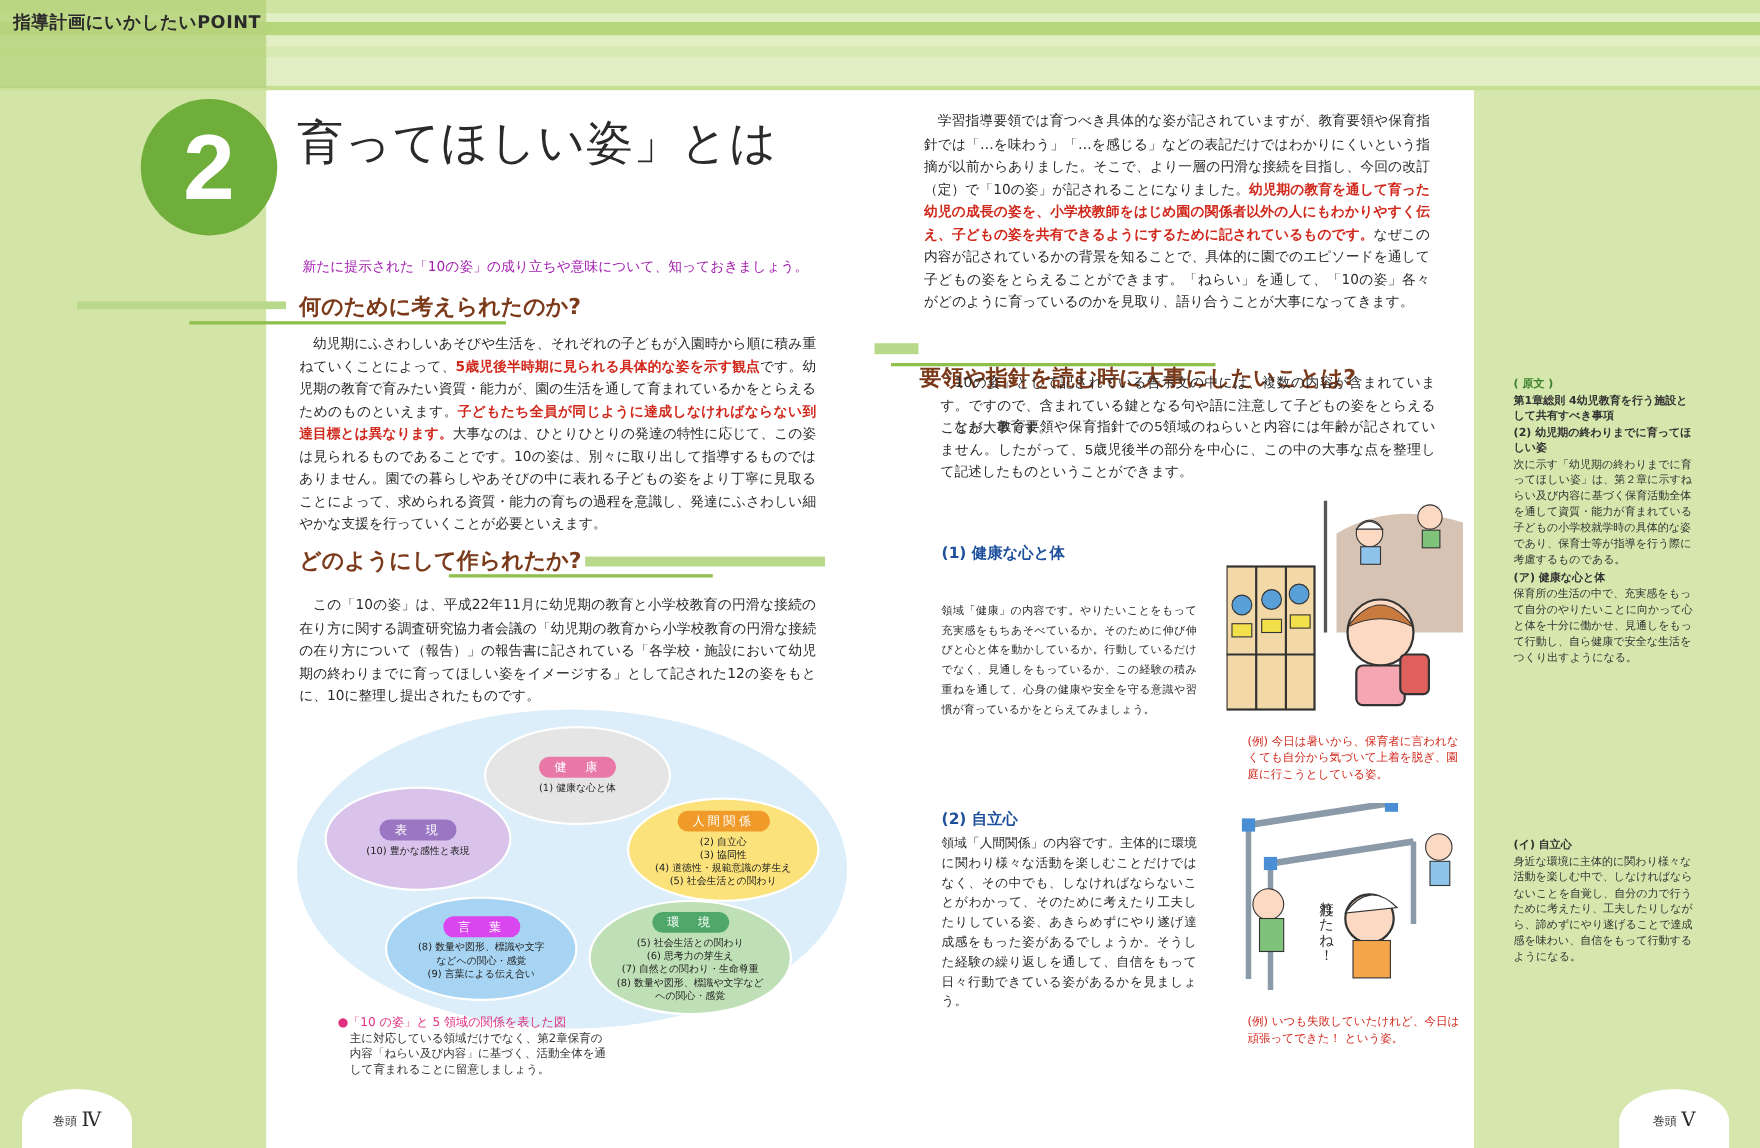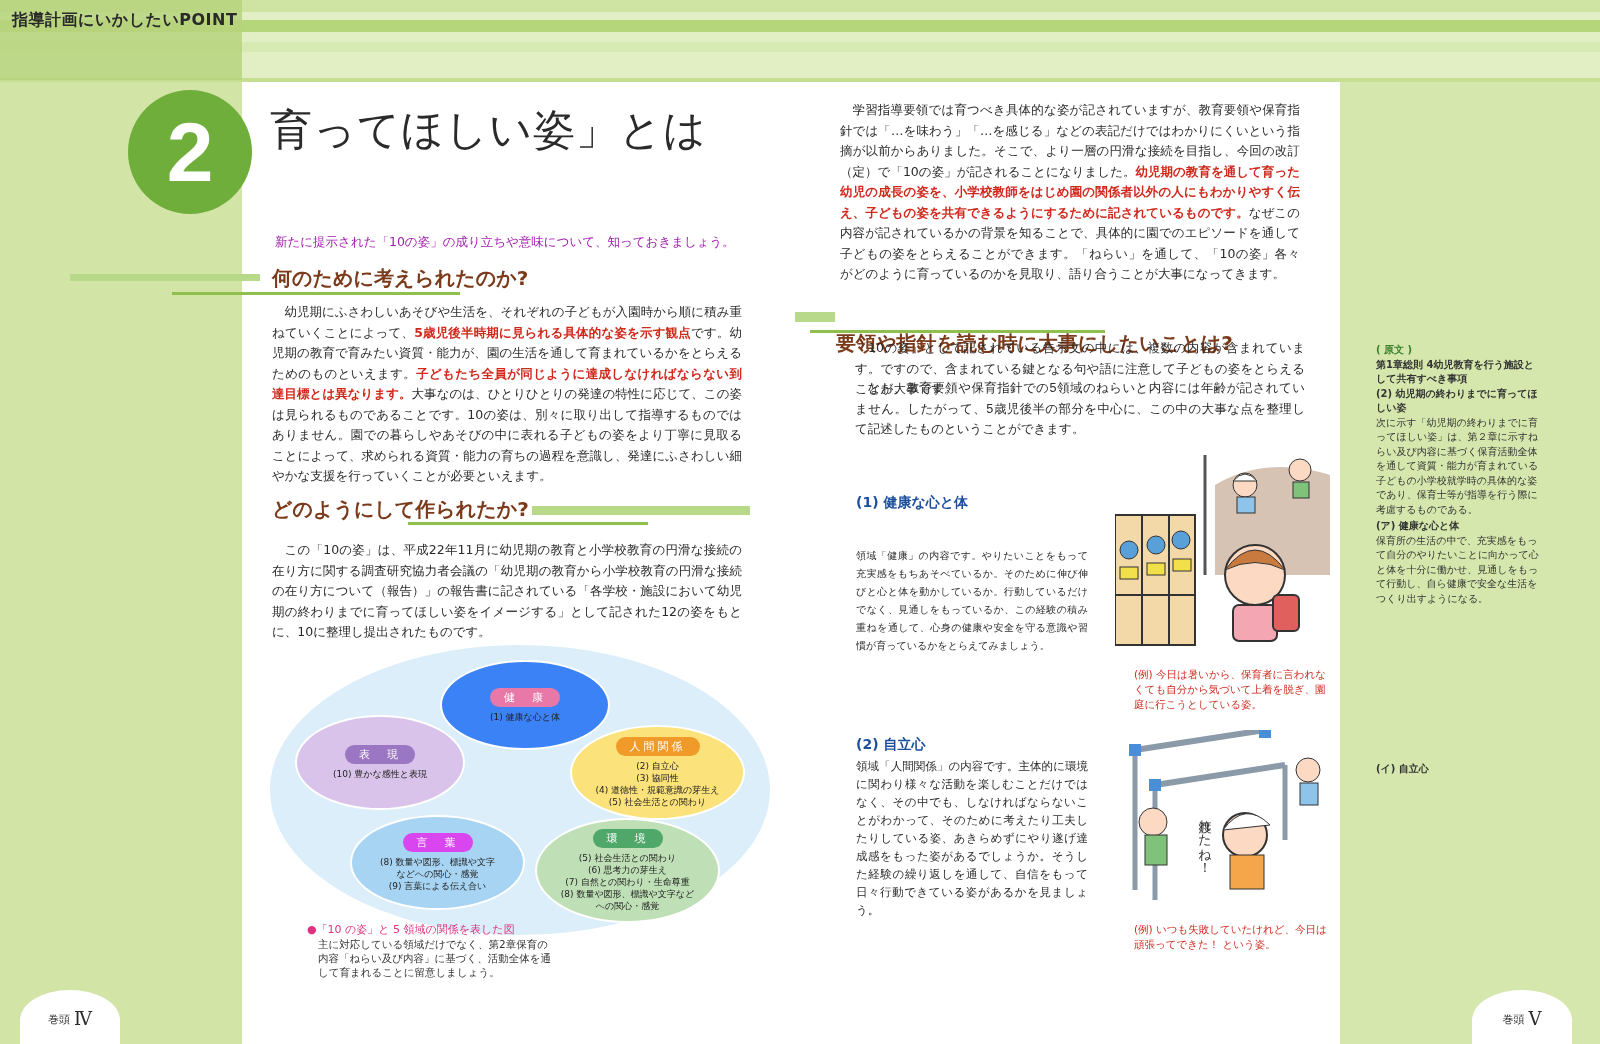--- a/index.html
+++ b/index.html
@@ -43,21 +43,21 @@
   .body-text { position: absolute; font-size: 12.5px; line-height: 20.5px; color: #2a2a2a; text-align: justify; }
   .body-text .hl { color: #d1281c; font-weight: bold; }
   .indent { text-indent: 1em; }
 
   
   .diagram { position: absolute; left: 270px; top: 640px; width: 500px; height: 280px; }
   .big-ellipse { position: absolute; left: 0; top: 5px; width: 500px; height: 290px; border-radius: 50%; background: #dbeefa; }
   .ell { position: absolute; border-radius: 50%; display: flex; flex-direction: column; align-items: center; justify-content: center; text-align: center; border: 2px solid #fff; }
   .ell .tag { color: #fff; font-size: 11px; padding: 2px 14px; border-radius: 10px; margin-bottom: 4px; letter-spacing: 3px; }
   .ell .items { font-size: 9px; line-height: 12px; color: #222; }
-  .e-kenko { left: 170px; top: 20px; width: 170px; height: 90px; background: #3b82f6; text-align: center; }
+  .e-kenko { left: 170px; top: 20px; width: 170px; height: 90px; background: #e5e5e5; text-align: center; }
   .e-kenko .tag { background: #e878a8; }
   .e-hyogen { left: 25px; top: 75px; width: 170px; height: 95px; background: #d9c3ea; }
   .e-hyogen .tag { background: #9b76c3; }
   .e-ningen { left: 300px; top: 85px; width: 175px; height: 95px; background: #fbe27a; }
   .e-ningen .tag { background: #f09a2a; }
   .e-kotoba { left: 80px; top: 175px; width: 175px; height: 95px; background: #a7d4f3; }
   .e-kotoba .tag { background: #d946ef; }
   .e-kankyo { left: 265px; top: 178px; width: 185px; height: 105px; background: #bfe0b6; }
   .e-kankyo .tag { background: #4fa86a; }
 
@@ -213,19 +213,20 @@
   <div class="side-note" style="top:343px;">
     <div class="g">( 原文 )</div>
     <div class="b">第1章総則 4幼児教育を行う施設として共有すべき事項</div>
     <div class="b">(2) 幼児期の終わりまでに育ってほしい姿</div>
     <div>次に示す「幼児期の終わりまでに育ってほしい姿」は、第２章に示すねらい及び内容に基づく保育活動全体を通して資質・能力が育まれている子どもの小学校就学時の具体的な姿であり、保育士等が指導を行う際に考慮するものである。</div>
     <div class="b" style="margin-top:2px;">(ア) 健康な心と体</div>
     <div>保育所の生活の中で、充実感をもって自分のやりたいことに向かって心と体を十分に働かせ、見通しをもって行動し、自ら健康で安全な生活をつくり出すようになる。</div>
   </div>
   <div class="side-note" style="top:762px;">
     <div class="b">(イ) 自立心</div>
+    <div>身近な環境に主体的に関わり様々な活動を楽しむ中で、しなければならないことを自覚し、自分の力で行うために考えたり、工夫したりしながら、諦めずにやり遂げることで達成感を味わい、自信をもって行動するようになる。</div>
   </div>
 
   <div class="page-tab tab-right">
     <span>巻頭</span>
       <span class="roman">Ⅴ</span>
   </div>
 </div>
 
 </body></html>

